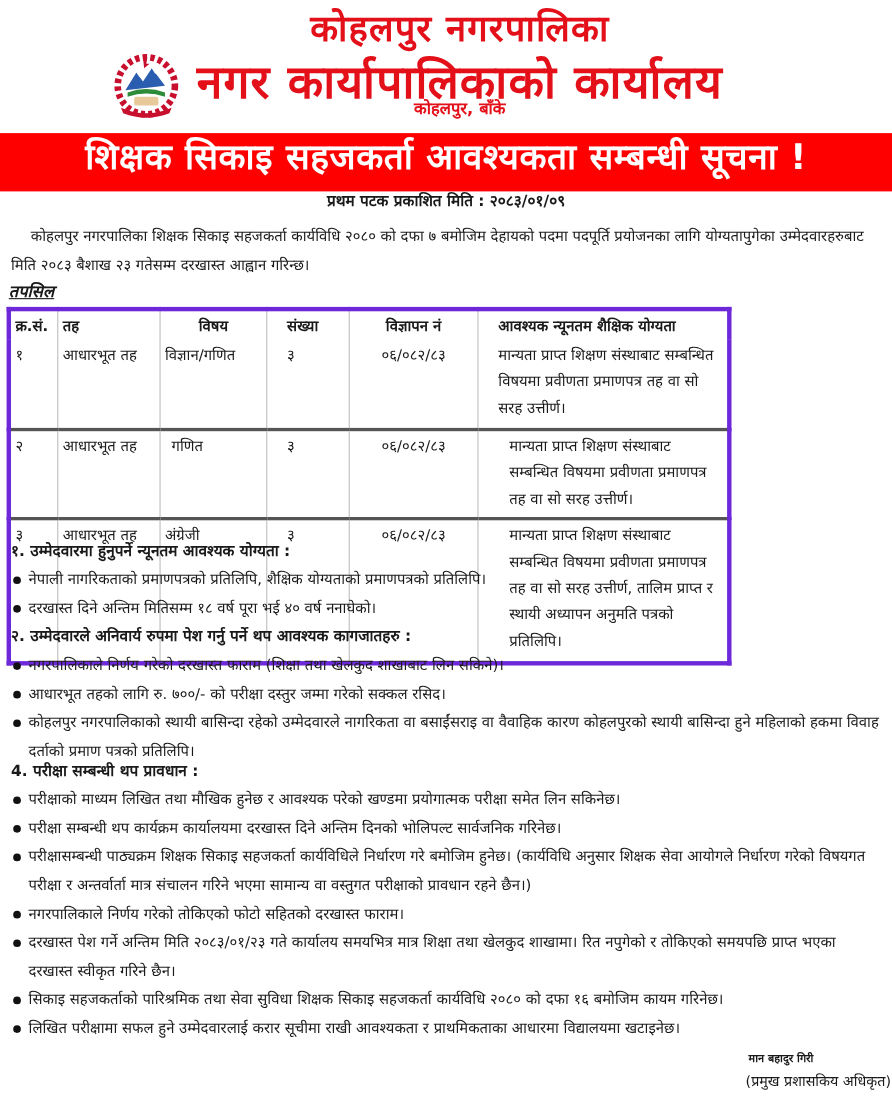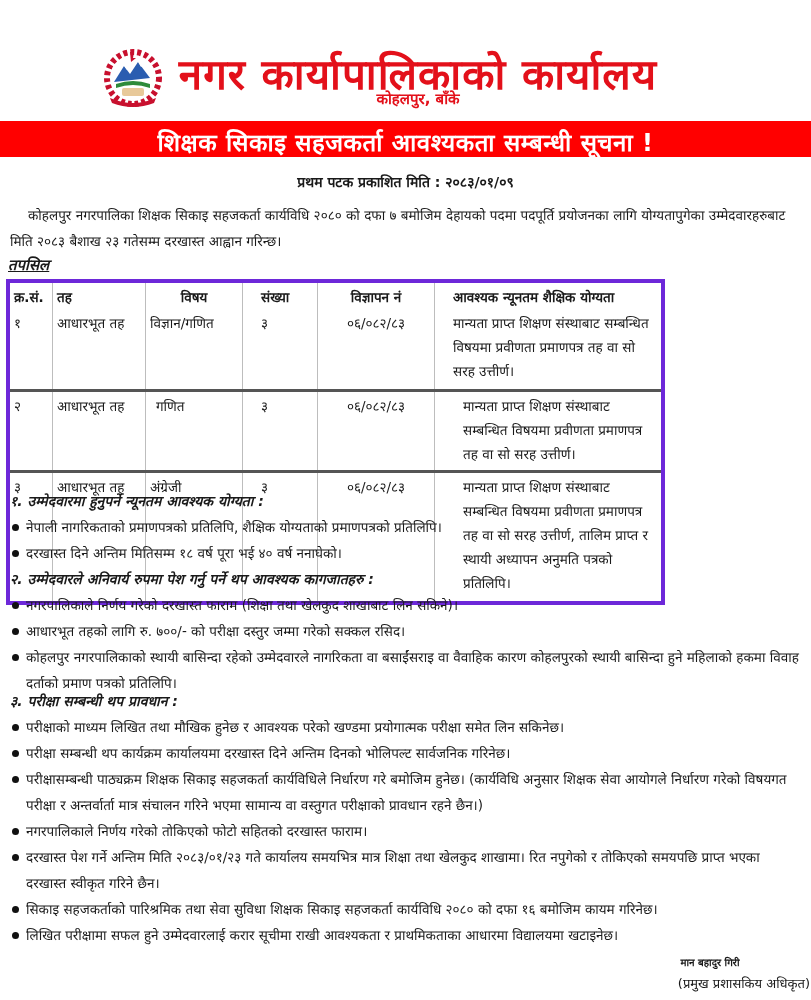--- a/index.html
+++ b/index.html
@@ -20,23 +20,23 @@
   .title2 {
     position: absolute; left: 0; right: 0; top: 44px; text-align: center;
     color: #e3101a; font-size: 42px; font-weight: bold; letter-spacing: 1px;
     padding-left: 25px;
   }
   .title3 {
     position: absolute; left: 0; right: 0; top: 88px; text-align: center;
     color: #e3101a; font-size: 15px; font-weight: bold; padding-left: 25px;
   }
   .banner {
-    position: absolute; left: 0; top: 121px; width: 811px; height: 36px;
+    position: absolute; left: 0; top: 121px; width: 811px; height: 53px;
     background: #ff0000; color: #ffffff; text-align: center;
-    font-size: 24px; font-weight: bold; line-height: 44px; letter-spacing: .5px;
+    font-size: 32px; font-weight: bold; line-height: 44px; letter-spacing: .5px;
   }
   .pubdate {
     position: absolute; left: 0; right: 0; top: 172px; text-align: center;
     font-size: 14px; font-weight: bold;
   }
   .intro {
     position: absolute; left: 10px; top: 202px; width: 795px;
     font-size: 13.5px; line-height: 26px; text-indent: 18px;
   }
   .tapsil {
@@ -55,21 +55,21 @@
   table.posts tr.sep td { border-top: 3px solid #555; }
   .c-sn { width: 34px; }
   .c-tah { width: 84px; }
   .c-sub { width: 88px; }
   .c-num { width: 52px; text-align: left; padding-left: 18px !important; margin-top: 38px; }
   .c-ad { width: 108px; text-align: center !important; }
   .c-qual { padding-left: 18px !important; }
   .section {
     position: absolute; left: 10px; width: 790px; font-size: 13.5px;
   }
-  .sec-h { font-weight: bold; font-size: 14px; line-height: 26px; font-style: italic; }
+  .sec-h { font-weight: bold; font-size: 14px; line-height: 26px; }
   .bul { position: relative; padding-left: 16px; line-height: 26px; }
   .bul::before {
     content: ""; position: absolute; left: 2px; top: 10px;
     width: 7px; height: 7px; border-radius: 50%; background: #111;
   }
   .sign {
     position: absolute; left: 610px; top: 952px; width: 200px; text-align: center;
   }
   .sign-name { font-size: 10px; font-weight: bold; line-height: 22px; }
   .sign-title { font-size: 13px; line-height: 20px; text-align: right; }
@@ -80,20 +80,21 @@
 <div class="header">
   <svg class="emblem" viewBox="0 0 66 60">
     <circle cx="33" cy="30" r="26" fill="none" stroke="#c8102e" stroke-width="6" stroke-dasharray="4 3"></circle>
     <path d="M14 34 L24 18 L30 26 L38 14 L50 30 Z" fill="#2a5db0"></path>
     <path d="M24 18 L27 22 L30 20 Z M38 14 L41 19 L44 17 Z" fill="#ffffff"></path>
     <path d="M16 36 Q33 30 50 36 L50 40 Q33 34 16 40 Z" fill="#2e8b3a"></path>
     <rect x="22" y="40" width="22" height="8" rx="2" fill="#e8c99a"></rect>
     <path d="M30 4 L34 4 L33 10 L36 10 L31 14 Z" fill="#c8102e"></path>
     <path d="M10 50 Q33 60 56 50 L54 55 Q33 63 12 55 Z" fill="#c8102e"></path>
   </svg>
+  <div class="title1">कोहलपुर नगरपालिका</div>
   <div class="title2">नगर कार्यापालिकाको कार्यालय</div>
   <div class="title3">कोहलपुर, बाँके</div>
 </div>
 
 <div class="banner">शिक्षक सिकाइ सहजकर्ता आवश्यकता सम्बन्धी सूचना !</div>
 
 <div class="pubdate">प्रथम पटक प्रकाशित मिति : २०८३/०१/०९</div>
 
 <div class="intro">कोहलपुर नगरपालिका शिक्षक सिकाइ सहजकर्ता कार्यविधि २०८० को दफा ७ बमोजिम देहायको पदमा पदपूर्ति प्रयोजनका लागि योग्यतापुगेका उम्मेदवारहरुबाट मिति २०८३ बैशाख २३ गतेसम्म दरखास्त आह्वान गरिन्छ।</div>
 
@@ -145,21 +146,21 @@
 </div>
 
 <div class="section" style="top:566px">
   <div class="sec-h">२. उम्मेदवारले अनिवार्य रुपमा पेश गर्नु पर्ने थप आवश्यक कागजातहरु :</div>
   <div class="bul">नगरपालिकाले निर्णय गरेको दरखास्त फाराम (शिक्षा तथा खेलकुद शाखाबाट लिन सकिने)।</div>
   <div class="bul">आधारभूत तहको लागि रु. ७००/- को परीक्षा दस्तुर जम्मा गरेको सक्कल रसिद।</div>
   <div class="bul">कोहलपुर नगरपालिकाको स्थायी बासिन्दा रहेको उम्मेदवारले नागरिकता वा बसाईंसराइ वा वैवाहिक कारण कोहलपुरको स्थायी बासिन्दा हुने महिलाको हकमा विवाह दर्ताको प्रमाण पत्रको प्रतिलिपि।</div>
 </div>
 
 <div class="section" style="top:688px">
-  <div class="sec-h">३. परीक्षा सम्बन्धी थप प्रावधान :</div>
+  <div class="sec-h">4. परीक्षा सम्बन्धी थप प्रावधान :</div>
   <div class="bul">परीक्षाको माध्यम लिखित तथा मौखिक हुनेछ र आवश्यक परेको खण्डमा प्रयोगात्मक परीक्षा समेत लिन सकिनेछ।</div>
   <div class="bul">परीक्षा सम्बन्धी थप कार्यक्रम कार्यालयमा दरखास्त दिने अन्तिम दिनको भोलिपल्ट सार्वजनिक गरिनेछ।</div>
   <div class="bul">परीक्षासम्बन्धी पाठ्यक्रम शिक्षक सिकाइ सहजकर्ता कार्यविधिले निर्धारण गरे बमोजिम हुनेछ। (कार्यविधि अनुसार शिक्षक सेवा आयोगले निर्धारण गरेको विषयगत परीक्षा र अन्तर्वार्ता मात्र संचालन गरिने भएमा सामान्य वा वस्तुगत परीक्षाको प्रावधान रहने छैन।)</div>
   <div class="bul">नगरपालिकाले निर्णय गरेको तोकिएको फोटो सहितको दरखास्त फाराम।</div>
   <div class="bul">दरखास्त पेश गर्ने अन्तिम मिति २०८३/०१/२३ गते कार्यालय समयभित्र मात्र शिक्षा तथा खेलकुद शाखामा। रित नपुगेको र तोकिएको समयपछि प्राप्त भएका दरखास्त स्वीकृत गरिने छैन।</div>
   <div class="bul">सिकाइ सहजकर्ताको पारिश्रमिक तथा सेवा सुविधा शिक्षक सिकाइ सहजकर्ता कार्यविधि २०८० को दफा १६ बमोजिम कायम गरिनेछ।</div>
   <div class="bul">लिखित परीक्षामा सफल हुने उम्मेदवारलाई करार सूचीमा राखी आवश्यकता र प्राथमिकताका आधारमा विद्यालयमा खटाइनेछ।</div>
 </div>
 
 <div class="sign">

